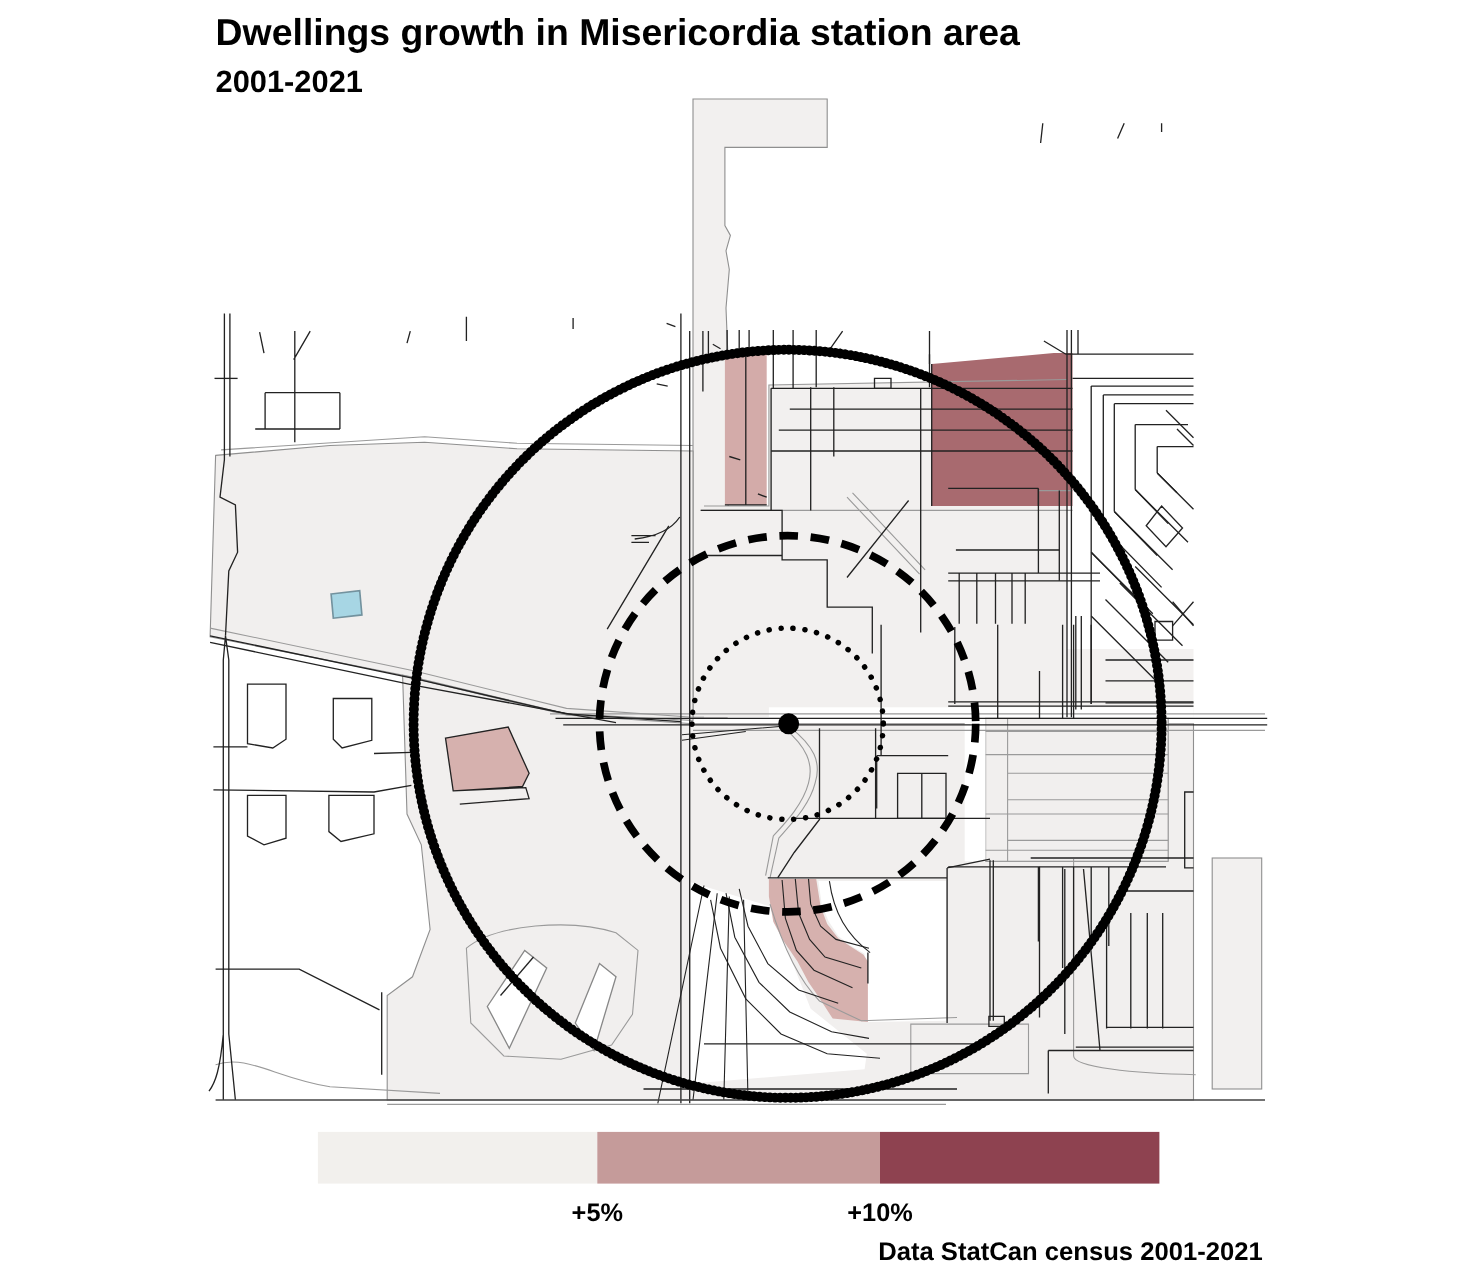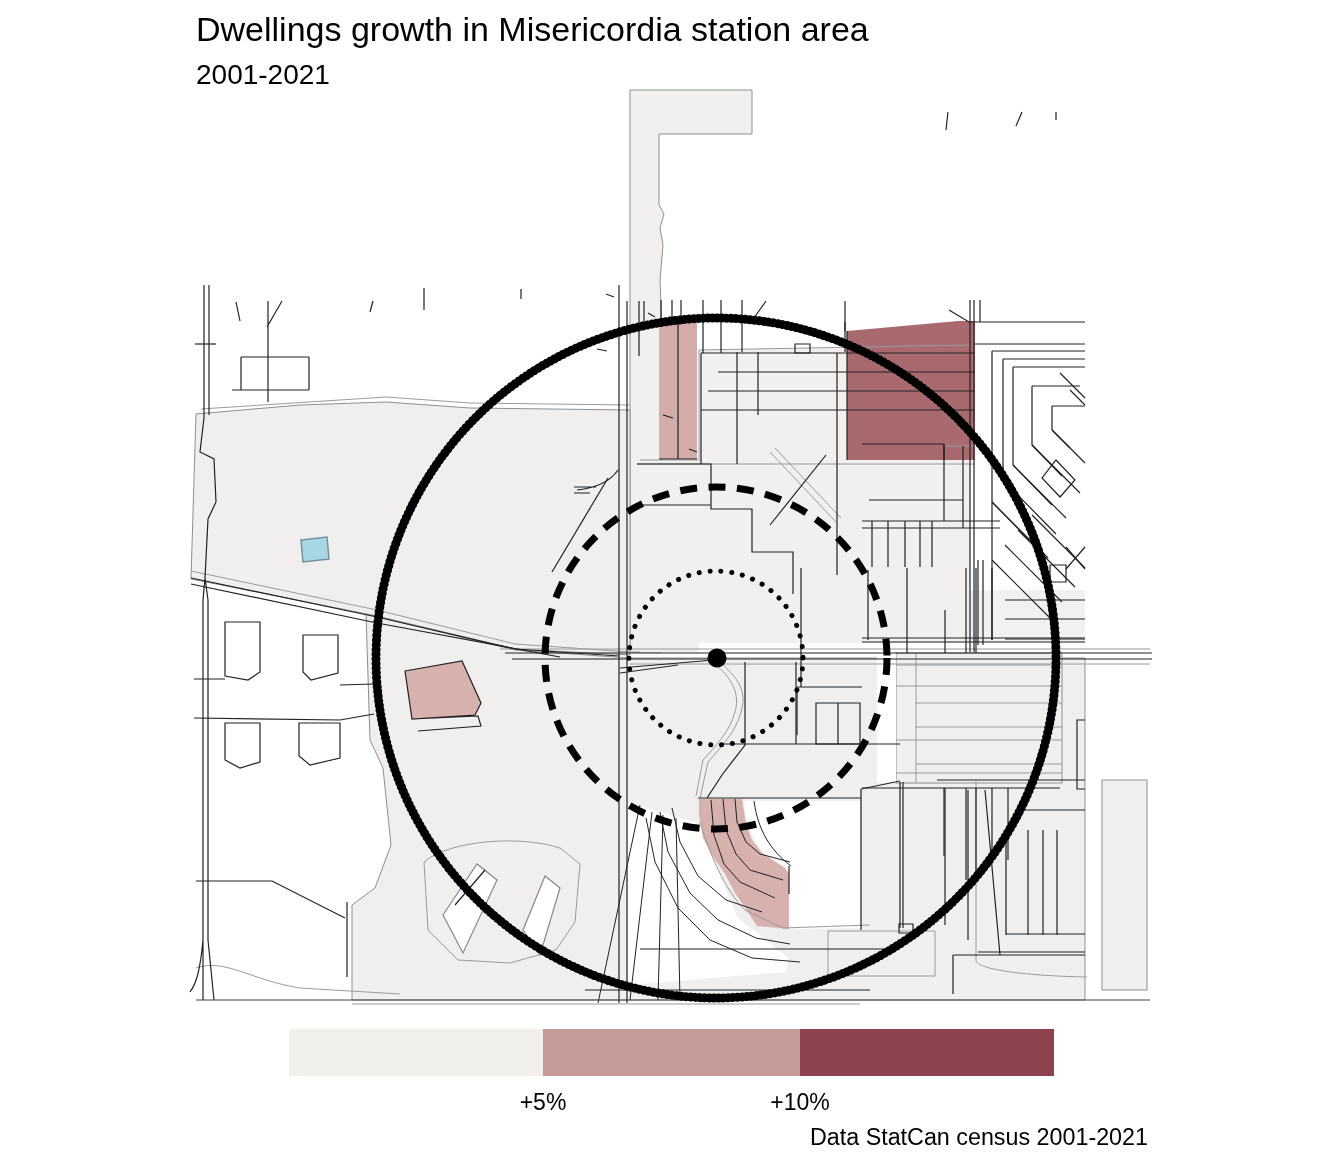--- a/index.html
+++ b/index.html
@@ -1,17 +1,17 @@
 <!DOCTYPE html>
 <html><head>
 <meta charset="utf-8">
 <style>
   html,body{margin:0;padding:0;background:#ffffff;}
   #page{position:relative;width:1344px;height:1152px;background:#ffffff;overflow:hidden;
-        font-family:"Liberation Sans", sans-serif;}
+        font-family:"Liberation Sans", sans-serif;font-weight:bold;}
   svg{position:absolute;left:0;top:0;}
 </style>
 </head>
 <body>
 <div id="page">
 <svg width="1344" height="1152" viewBox="0 0 1344 1152">
 
   <rect x="0" y="0" width="1344" height="1152" fill="#ffffff"></rect>
 
   <g id="fills">

